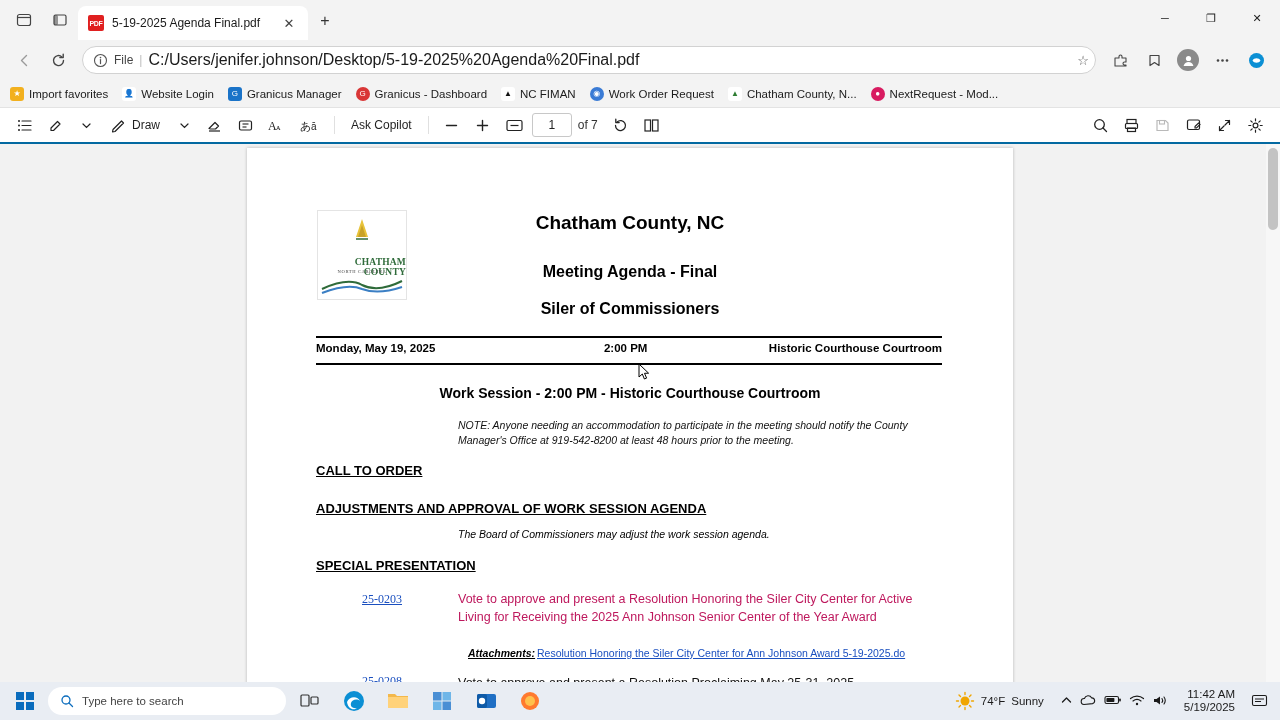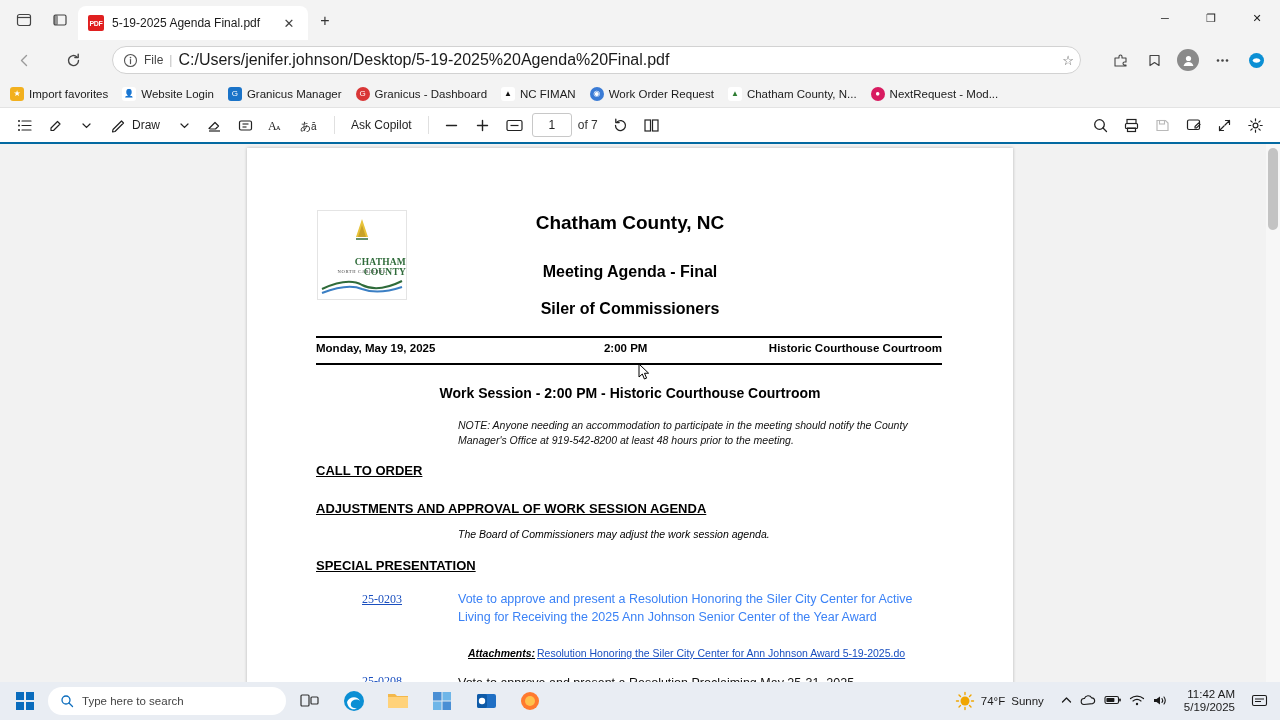--- a/index.html
+++ b/index.html
@@ -82,21 +82,21 @@
     font-size: 11px;
     color: #222;
   }
 
   
   .addrrow {
     height: 40px;
     display: flex;
     align-items: center;
     padding: 0 8px;
-    gap: 17px;
+    gap: 2px;
     background: #f3f3f3;
   }
   .navbtn {
     width: 32px; height: 32px;
     display: flex; align-items: center; justify-content: center;
     color: #5a5a5a;
     border-radius: 4px;
   }
   .omnibox {
     flex: 1;
@@ -299,21 +299,21 @@
     color: #1a4fbf;
     text-decoration: underline;
   }
   .item-text {
     position: absolute;
     left: 211px;
     width: 460px;
     font-family: "Liberation Sans", sans-serif;
     font-size: 12.5px;
     line-height: 18px;
-    color: #3b82f6;
+    color: #be185d;
   }
   .attach-label {
     position: absolute;
     left: 221px;
     font-family: "Liberation Sans", sans-serif;
     font-size: 10.5px;
     font-weight: bold;
     font-style: italic;
     text-decoration: underline;
     color: #000;

